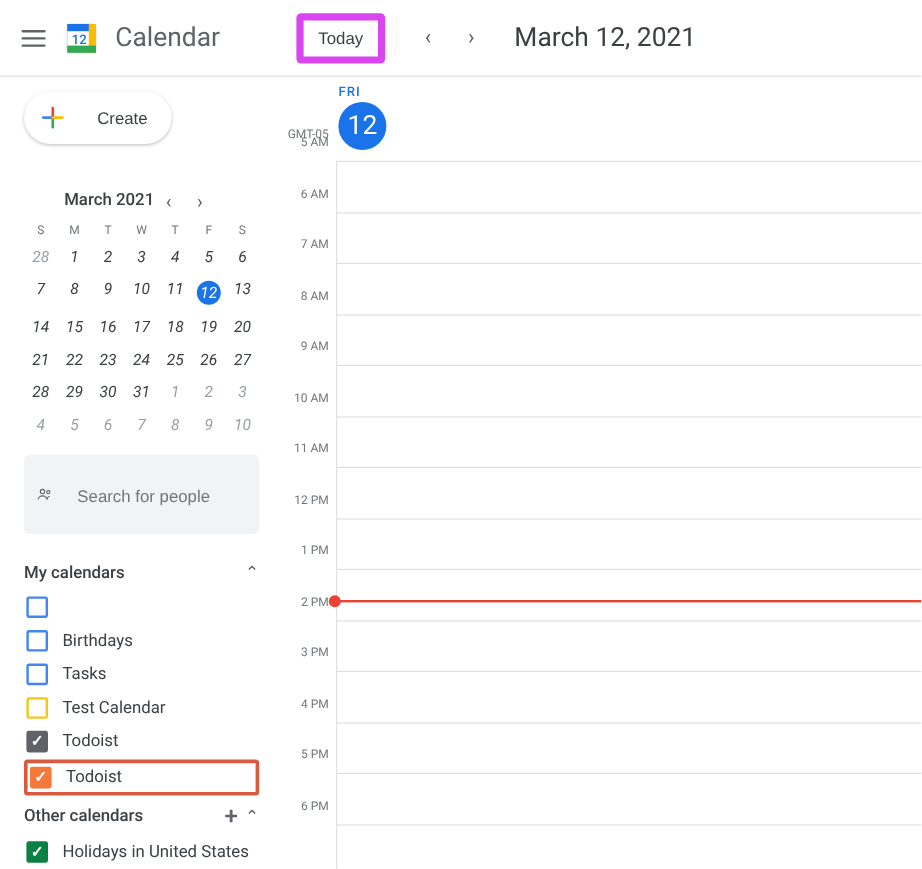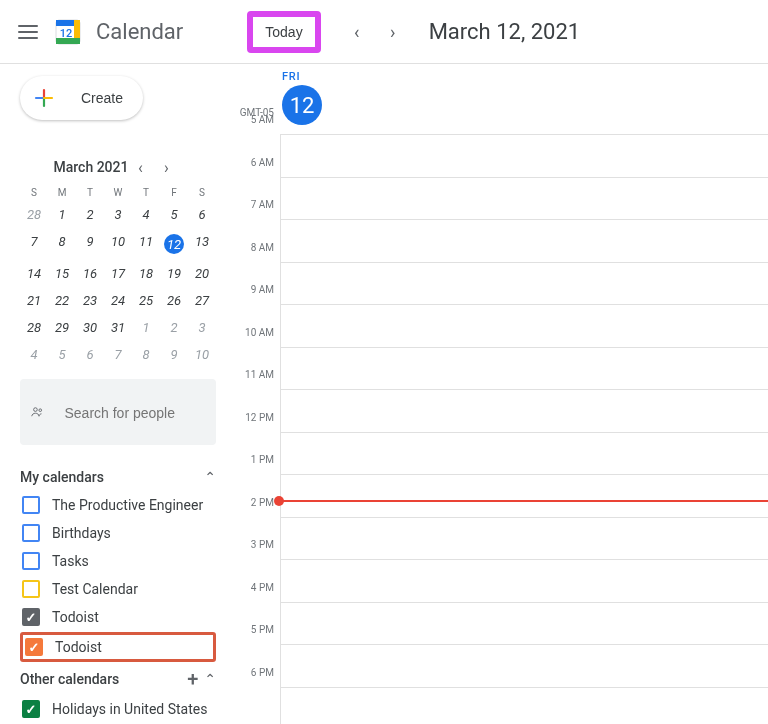--- a/index.html
+++ b/index.html
@@ -156,21 +156,20 @@
 
     <div class="section-header">
       <span>My calendars</span>
       <span class="actions">
           <span>⌃</span>
         </span>
     </div>
     <div id="my-cals">
         <div class="cal-item">
           <span class="cbox" style="border-color: rgb(66, 133, 244);"></span>
-          <span>The Productive Engineer</span>
         </div>
         <div class="cal-item">
           <span class="cbox" style="border-color: rgb(66, 133, 244);"></span>
           <span>Birthdays</span>
         </div>
         <div class="cal-item">
           <span class="cbox" style="border-color: rgb(66, 133, 244);"></span>
           <span>Tasks</span>
         </div>
         <div class="cal-item">

